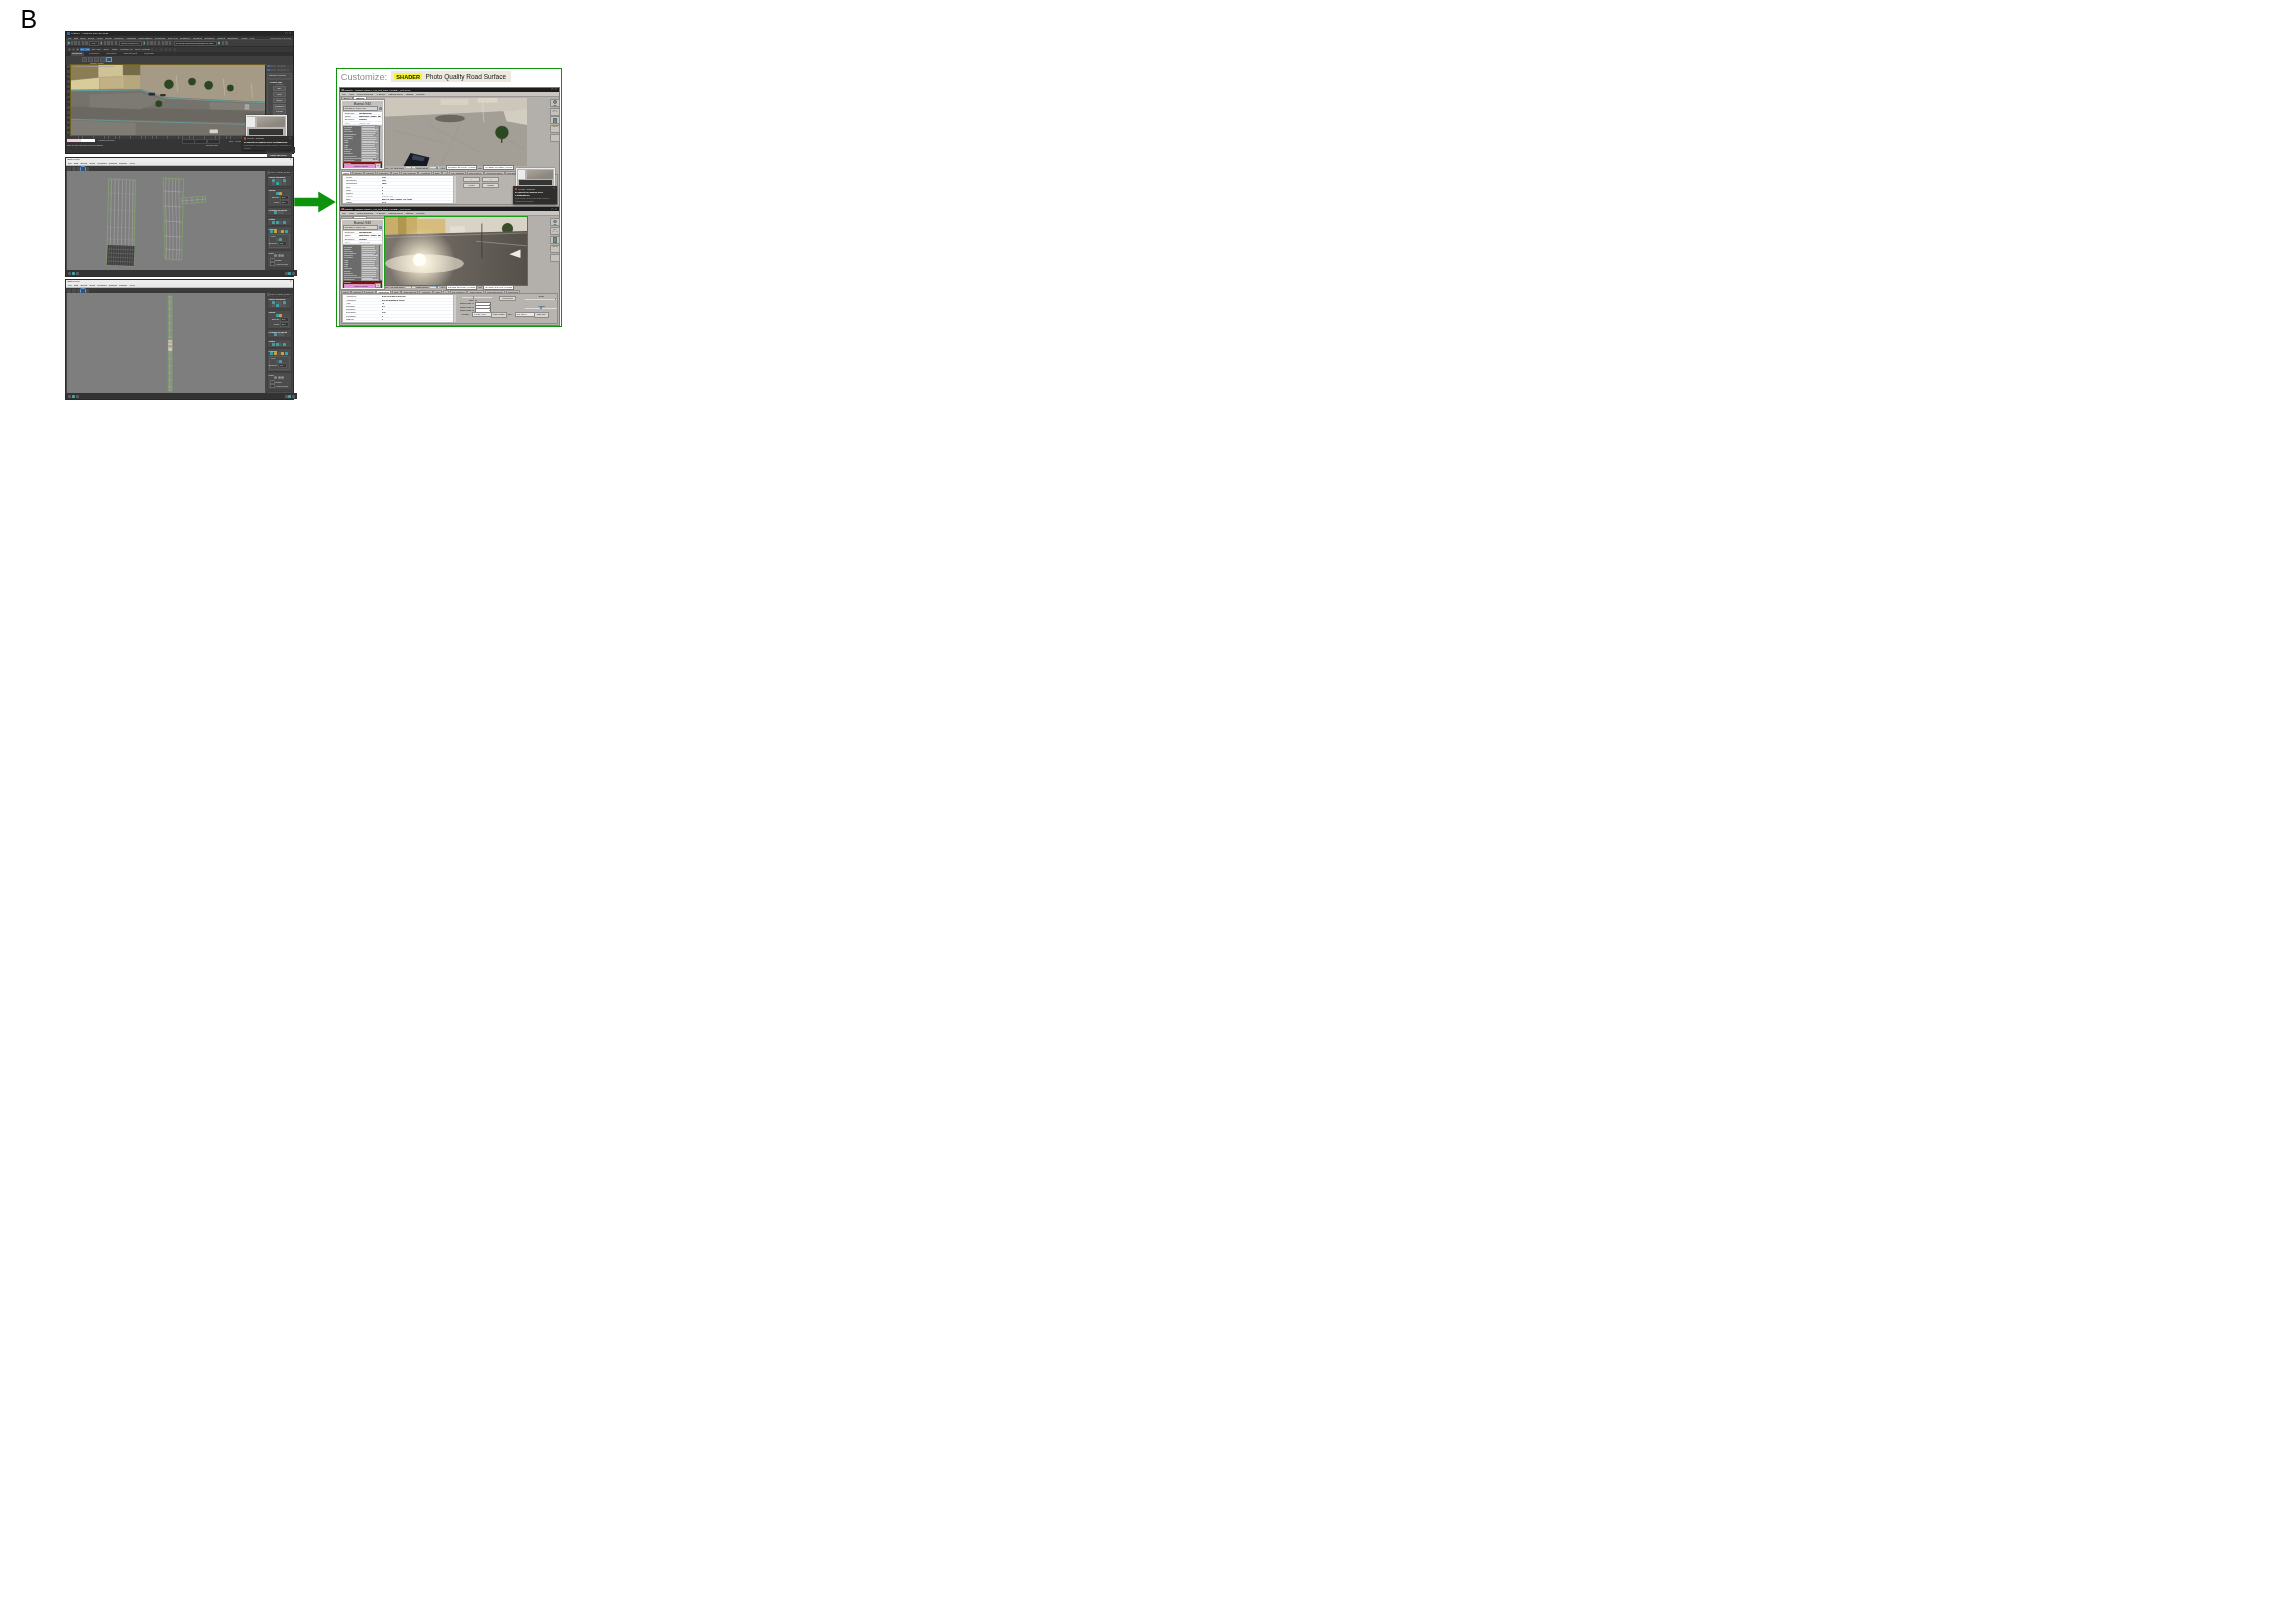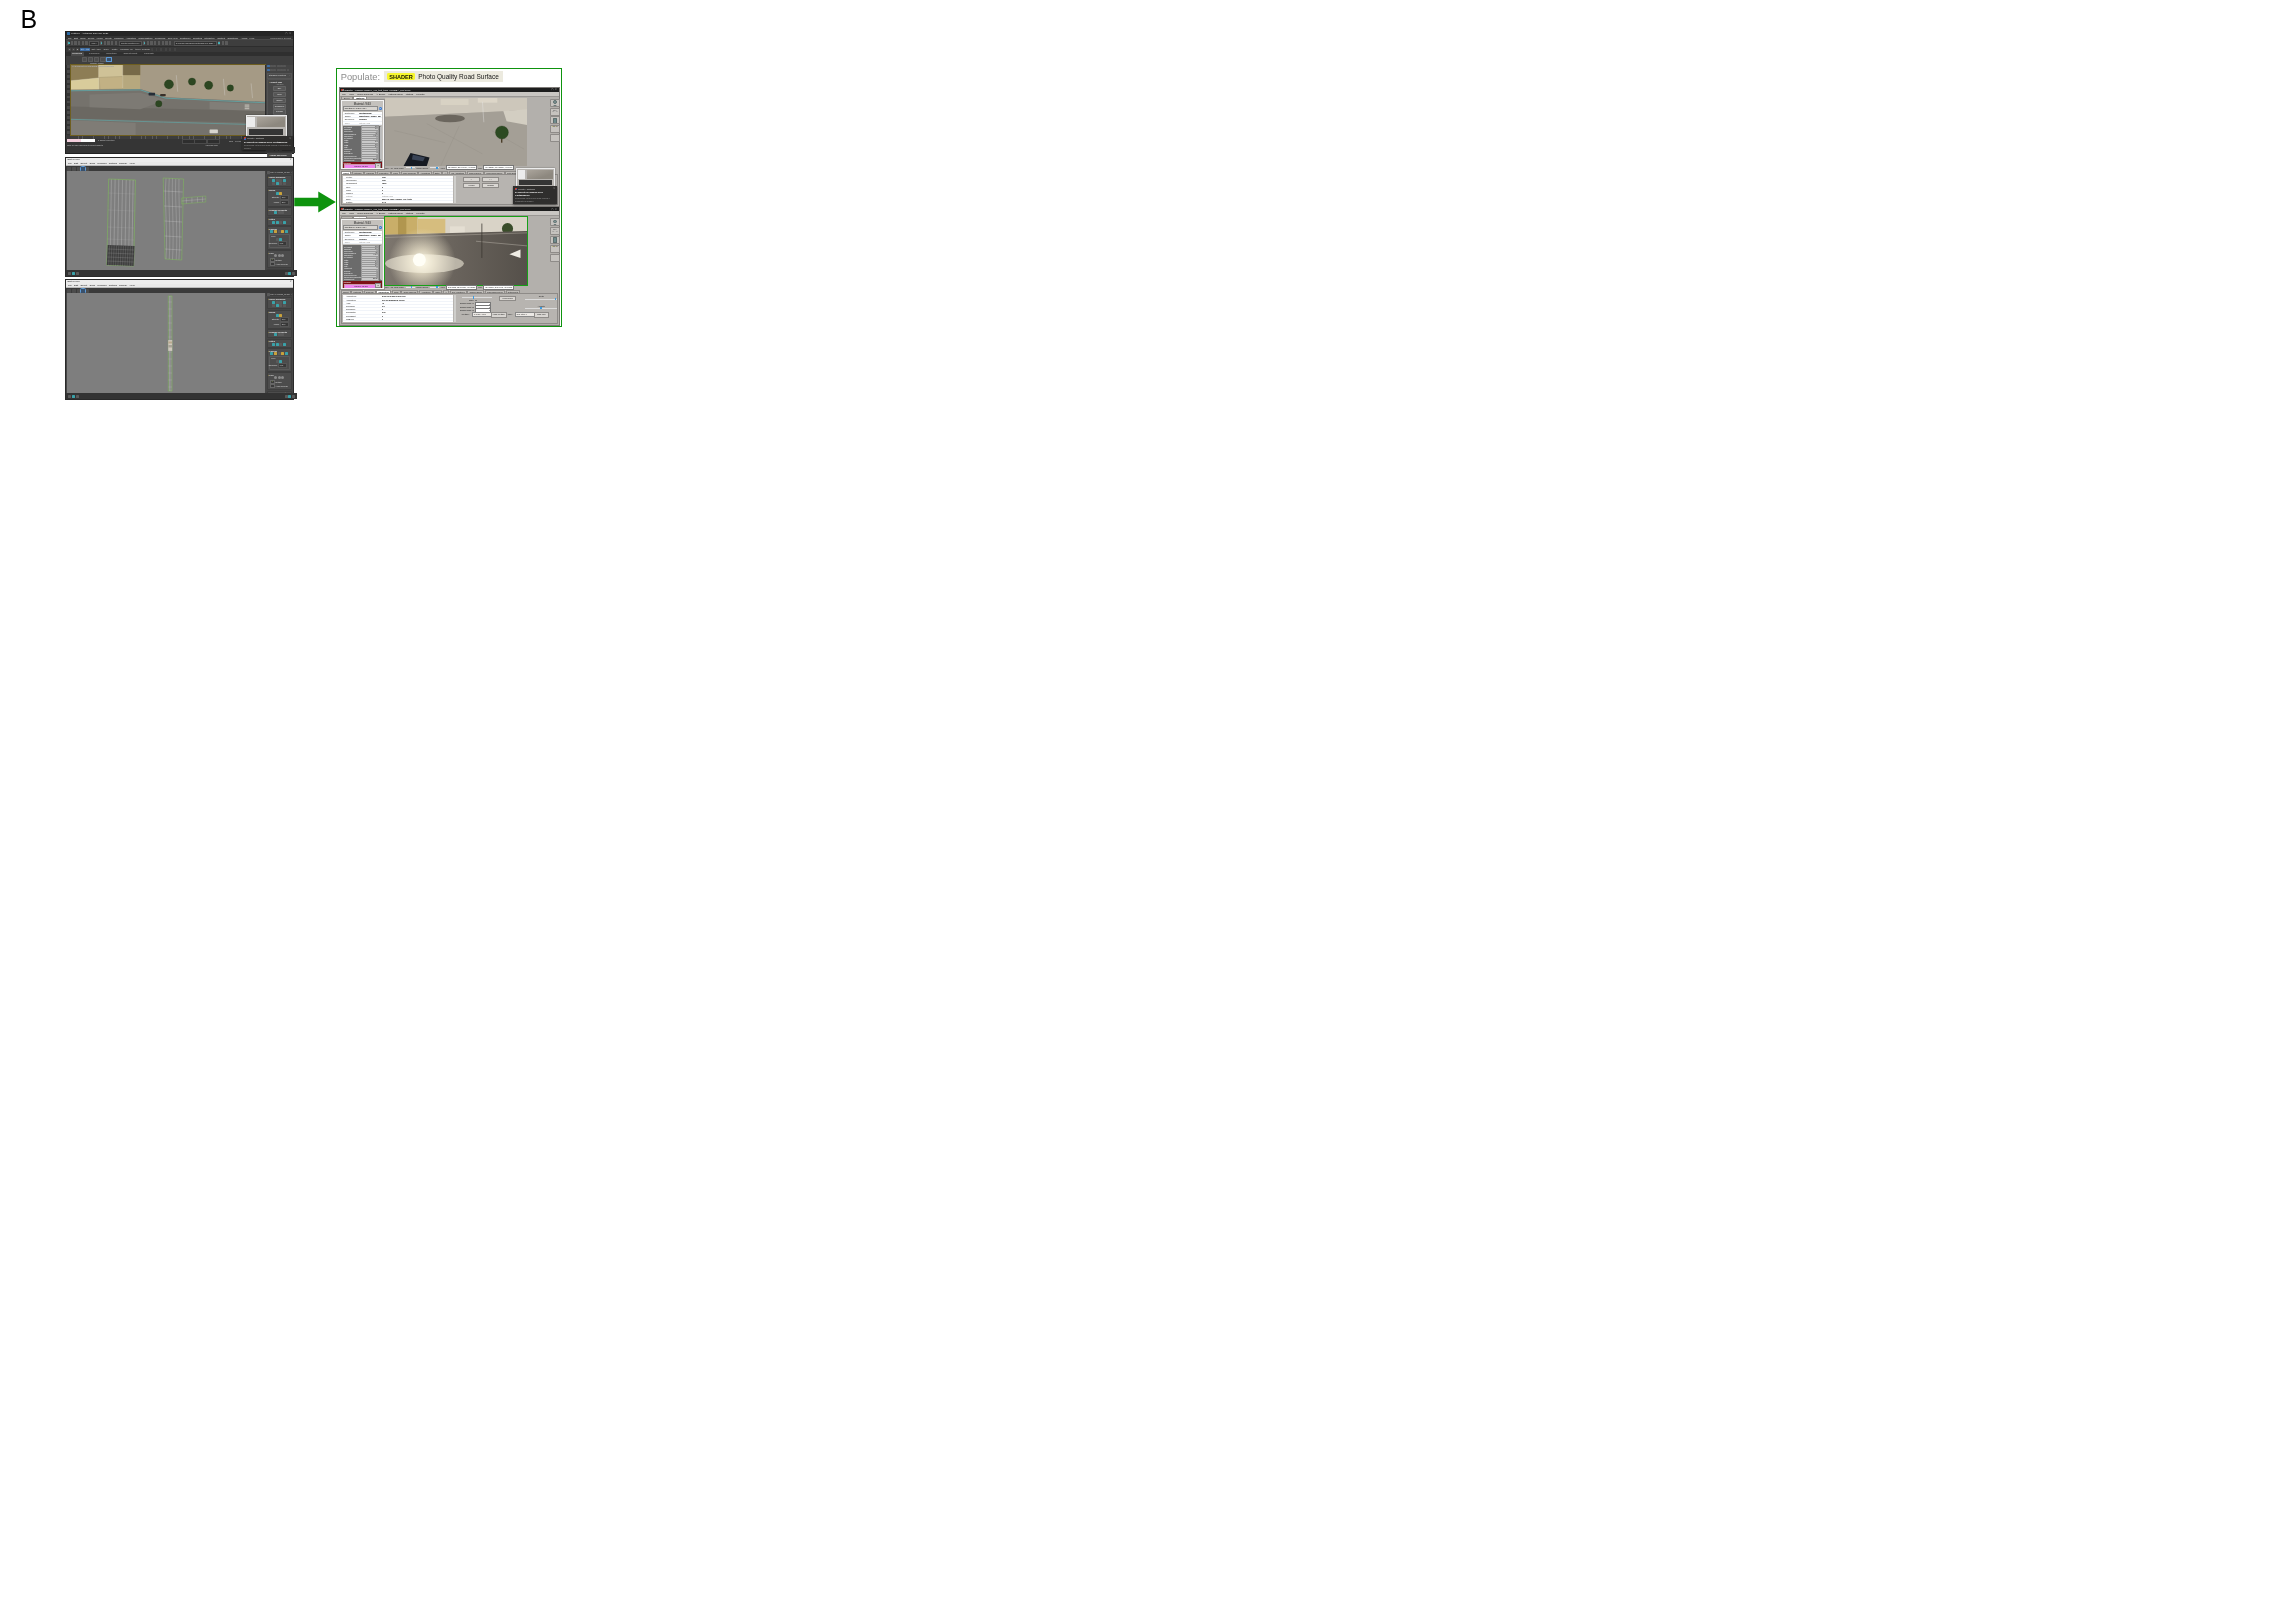--- a/index.html
+++ b/index.html
@@ -778,21 +778,21 @@
         </span>
     </div>
   </div>
 
   <svg class="flow-arrow" width="43" height="24" viewBox="0 0 92 52">
     <polygon points="0,17 52,17 52,3 90,26 52,49 52,35 0,35" fill="#0e930e"></polygon>
   </svg>
 
   <div class="followbox">
     <div class="fb-titlerow">
-      <span class="following-label">Populate:</span>
+      <span class="following-label">Customize:</span>
       <span class="hlwrap">
         <span class="shader-chip">SHADER</span>
         <span class="road-title">Photo Quality Road Surface</span>
       </span>
     </div>
 
     <div class="kswin" style="top:17.6px;height:118px">
       <div class="ks-title">
         <span class="ks-appico"></span>
         <span>ksEditor - MODEL: 231209_Vila_test_track_PRUEBA_ROAD.fbx</span>

